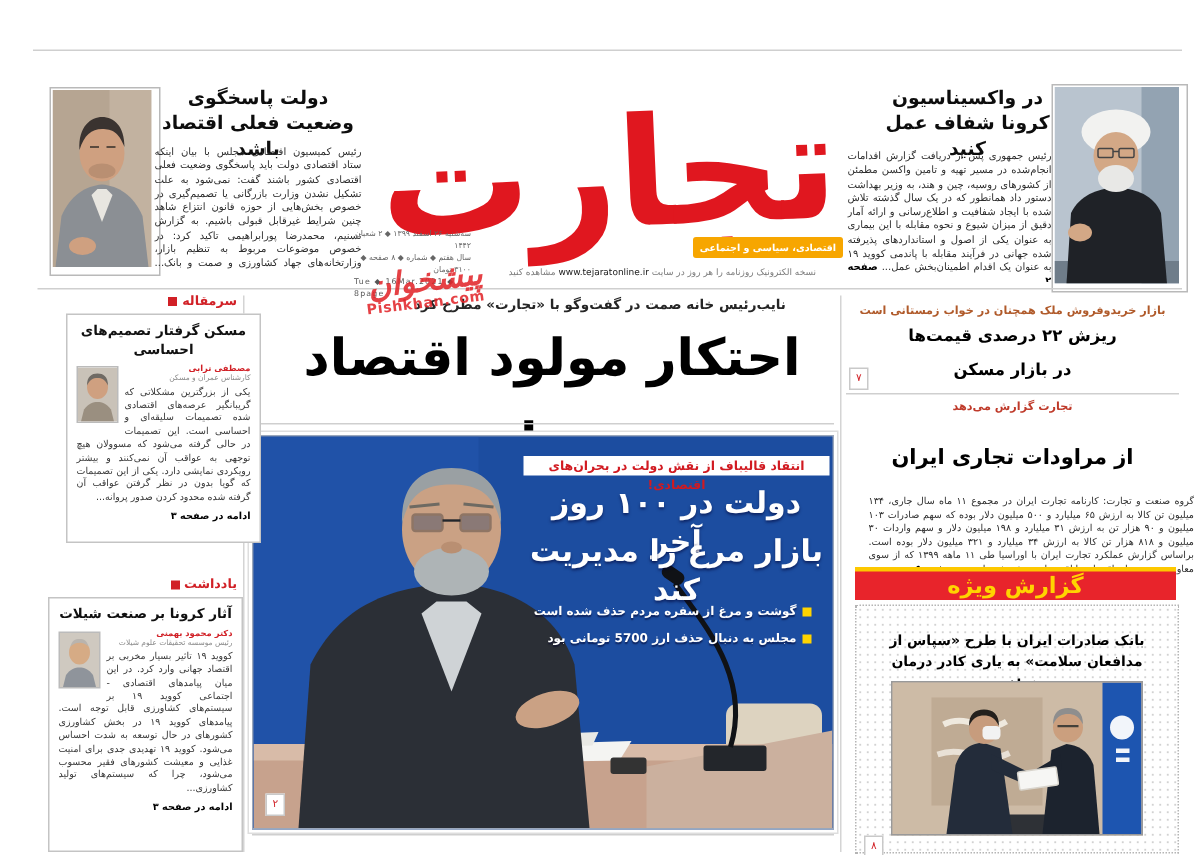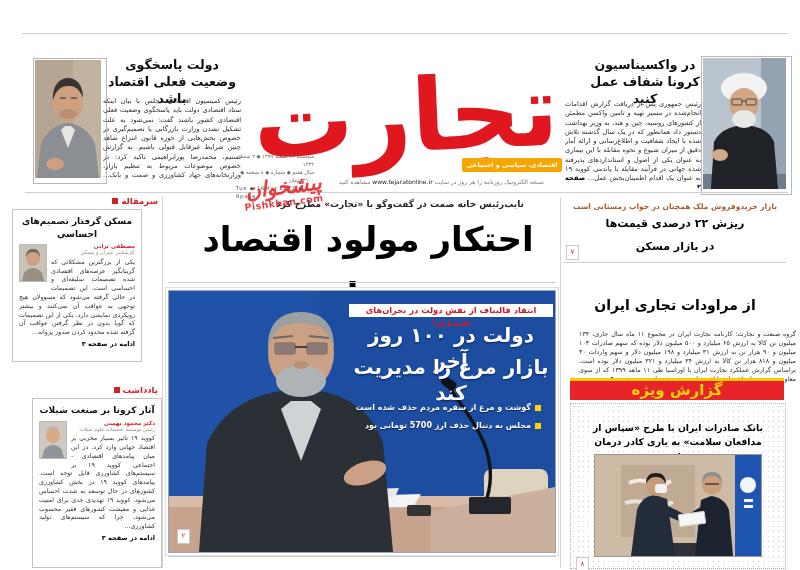--- a/index.html
+++ b/index.html
@@ -190,21 +190,21 @@
       <span class="pb-btxt">مجلس به دنبال حذف ارز 5700 تومانی بود</span>
     </div>
     <div class="marker" style="left:8px;top:238px;">۲</div>
   </div>
   <div class="hairline" style="left:168px;top:556px;width:388px;height:1px;"></div>
 
   <div class="abs sec-head" style="left:28px;top:196px;width:130px;">
     <span>سرمقاله</span>
     <span class="sec-sq"></span>
   </div>
-  <div class="abs side-box rtl" style="left:12px;top:209px;width:130px;height:153px;">
+  <div class="abs side-box rtl" style="left:44px;top:209px;width:130px;height:153px;">
     <div class="sb-title">مسکن گرفتار تصمیم‌های احساسی</div>
     <div class="sb-photo">
       <svg width="26" height="36" viewBox="0 0 26 36" xmlns="http://www.w3.org/2000/svg">
         <rect width="26" height="36" fill="#c9c2b8"></rect>
         <ellipse cx="13" cy="13" rx="7" ry="8" fill="#cfa080"></ellipse>
         <path d="M6,12 C6,6 9,4 13,4 C17,4 20,6 20,12 C18,8 16,7 13,7 C10,7 8,8 6,12 Z" fill="#6f6a64"></path>
         <path d="M2,36 L4,28 C7,24 10,23 13,23 C16,23 19,24 22,28 L24,36 Z" fill="#9a8f80"></path>
       </svg>
     </div>
     <div class="sb-author">مصطفی ترابی</div>
@@ -232,20 +232,21 @@
     <p class="sb-body jst">کووید ۱۹ تاثیر بسیار مخربی بر اقتصاد جهانی وارد کرد. در این میان پیامدهای اقتصادی - اجتماعی کووید ۱۹ بر سیستم‌های کشاورزی قابل توجه است. پیامدهای کووید ۱۹ در بخش کشاورزی کشورهای در حال توسعه به شدت احساس می‌شود. کووید ۱۹ تهدیدی جدی برای امنیت غذایی و معیشت کشورهای فقیر محسوب می‌شود، چرا که سیستم‌های تولید کشاورزی...</p>
     <div class="sb-more">ادامه در صفحه ۳</div>
   </div>
 
   <div class="abs rtl ctr rc-kicker" style="left:566px;top:202px;">بازار خریدوفروش ملک همچنان در خواب زمستانی است</div>
   <h2 class="abs rtl ctr rc-title h-t" style="left:566px;top:213px;">ریزش ۲۲ درصدی قیمت‌ها</h2>
   <h2 class="abs rtl ctr rc-title h-t" style="left:566px;top:236px;">در بازار مسکن</h2>
   <div class="marker" style="left:566px;top:245px;">۷</div>
   <div class="hairline" style="left:564px;top:262px;width:222px;height:1px;"></div>
 
+  <div class="abs rtl ctr rc-kicker" style="left:566px;top:266px;color:#bf3a2a;">تجارت گزارش می‌دهد</div>
   <h2 class="abs rtl ctr rc-title e-t" style="left:566px;top:296px;">از مراودات تجاری ایران</h2>
   <p class="abs rtl jst rc-body" style="left:567px;top:318px;"><span>گروه صنعت و تجارت: کارنامه تجارت ایران در مجموع ۱۱ ماه سال جاری، ۱۳۴ میلیون تن کالا به ارزش ۶۵ میلیارد و ۵۰۰ میلیون دلار بوده که سهم صادرات ۱۰۳ میلیون و ۹۰ هزار تن به ارزش ۳۱ میلیارد و ۱۹۸ میلیون دلار و سهم واردات ۳۰ میلیون و ۸۱۸ هزار تن کالا به ارزش ۳۴ میلیارد و ۳۲۱ میلیون دلار بوده است. براساس گزارش عملکرد تجارت ایران با اوراسیا طی ۱۱ ماهه ۱۳۹۹ که از سوی معاونت بررسی‌های اقتصادی اتاق تهران منتشر شده است...</span> <span class="pref">صفحه ۶</span></p>
 
   <div class="abs banner rtl">گزارش ویژه</div>
 
   <div class="abs dotted-box">
     <div class="abs rtl ctr s-title">بانک صادرات ایران با طرح «سپاس از مدافعان سلامت» به یاری کادر درمان شتافت</div>
     <div class="abs s-photo">
       <svg width="166" height="101" viewBox="0 0 166 101" xmlns="http://www.w3.org/2000/svg">
         <rect width="166" height="101" fill="#cdbba6"></rect>

